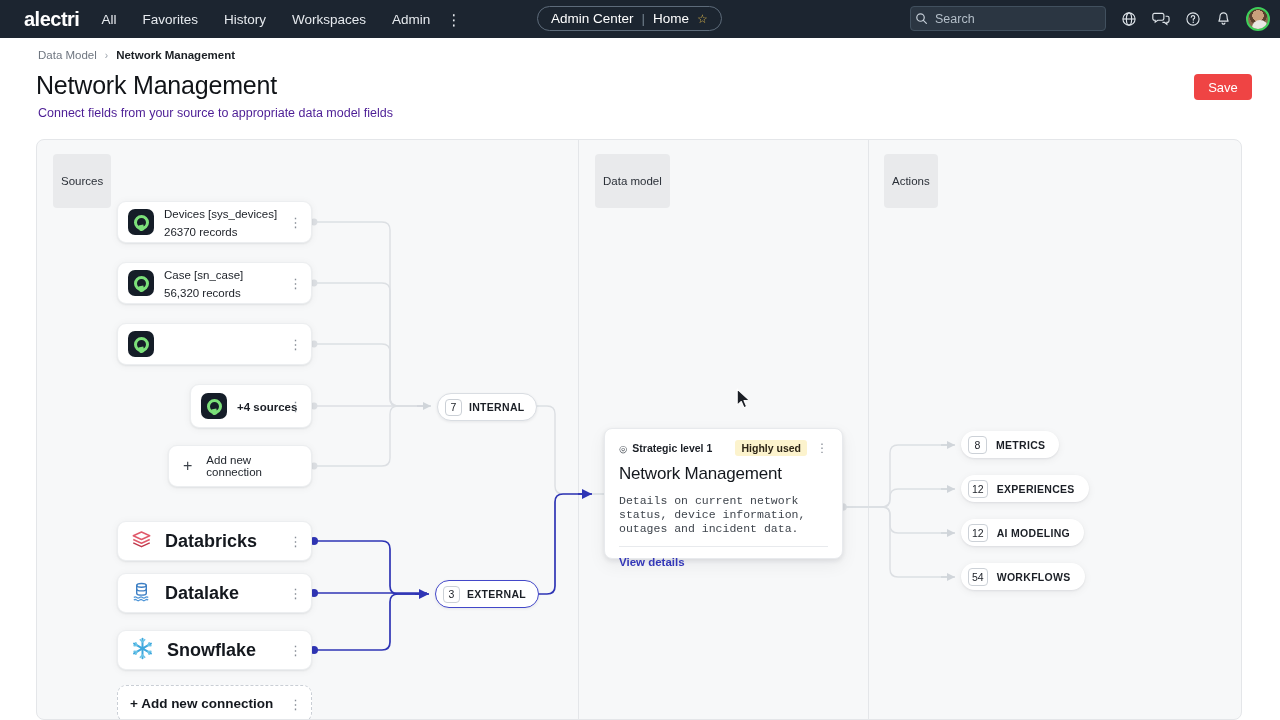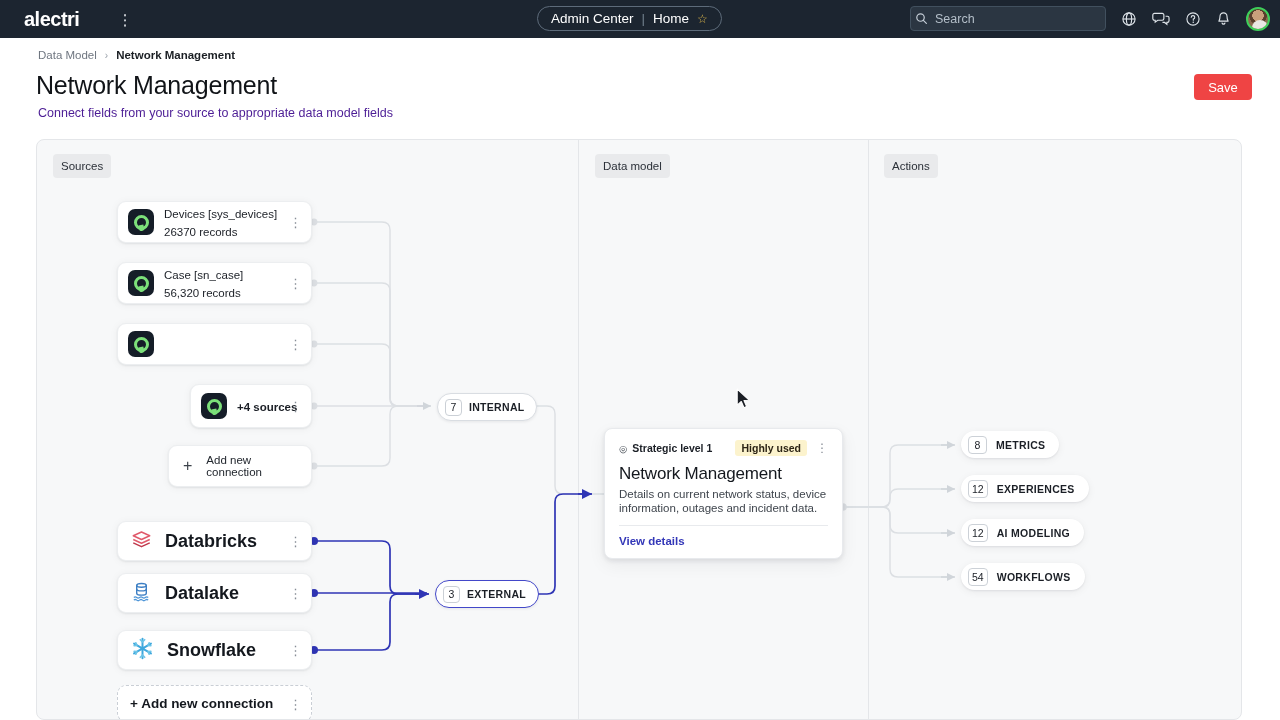--- a/index.html
+++ b/index.html
@@ -108,21 +108,21 @@
     position: absolute; top: 0; width: 1px; height: 581px;
     background: #e4e6e9;
   }
   .col-div.d1 { left: 541px; }
   .col-div.d2 { left: 831px; }
 
   .col-chip {
     position: absolute;
     background: #e9eaec; color: #2b3038;
     font-size: 11.5px; border-radius: 4px;
-    padding: 6px 8px;
+    padding: 21px 8px;
   }
   .col-chip.sources { left: 16px; top: 14px; }
   .col-chip.datamodel { left: 558px; top: 14px; }
   .col-chip.actions { left: 847px; top: 14px; }
 
   svg.wires { position: absolute; left: 0; top: 0; width: 1206px; height: 581px; }
 
   
   .card {
     position: absolute;
@@ -209,21 +209,21 @@
   }
   .dm-top { display: flex; align-items: center; }
   .dm-lvl-ico { font-size: 9.5px; color: #3b424b; margin-right: 5px; }
   .dm-lvl { font-size: 10.5px; font-weight: 700; color: #1b1f26; }
   .dm-badge {
     margin-left: auto; background: #fcf3cd; color: #2c2415;
     font-size: 10.5px; font-weight: 700; padding: 2px 6px; border-radius: 3px;
   }
   .dm-kebab { color: #878d96; font-size: 12px; margin-left: 9px; cursor: pointer; line-height:1; }
   .dm-title { font-size: 17px; color: #14181e; margin-top: 8px; letter-spacing: -0.2px; }
-  .dm-desc { font-size: 11.5px; color: #3f454d; line-height: 14px; margin-top: 3px; }
+  .dm-desc { font-size: 11.5px; color: #3f454d; line-height: 14px; margin-top: 10px; font-family: Liberation Mono, monospace; }
   .dm-rule { height: 1px; background: #e8eaed; margin-top: 10px; }
   .dm-link { font-size: 11.5px; font-weight: 700; color: #3337b8; margin-top: 9px; cursor: pointer; }
 
   
   .achip {
     position: absolute; height: 27px;
     background: #ffffff; border-radius: 13.5px;
     box-shadow: 0 1px 2px rgba(20,25,35,.08), 0 2px 9px rgba(20,25,35,.06);
     display: flex; align-items: center; gap: 9px; padding: 0 14px 0 7px;
     cursor: pointer;
@@ -239,20 +239,27 @@
   .a3 { left: 924px; top: 379px; }
   .a4 { left: 924px; top: 423px; }
 
   .cursor { position: absolute; left: 736px; top: 388px; pointer-events: none; }
 </style>
 </head>
 <body>
 
 <div class="topnav">
   <div class="brand">alectri</div>
+  <div class="nav-links">
+    <div class="nav-link">All</div>
+    <div class="nav-link">Favorites</div>
+    <div class="nav-link">History</div>
+    <div class="nav-link">Workspaces</div>
+    <div class="nav-link">Admin</div>
+  </div>
   <div class="nav-kebab">⋮</div>
 </div>
 
 <div class="ctx-pill">
   <span>Admin Center</span>
   <span class="divider">|</span>
   <span>Home</span>
   <span class="star">☆</span>
 </div>
 

